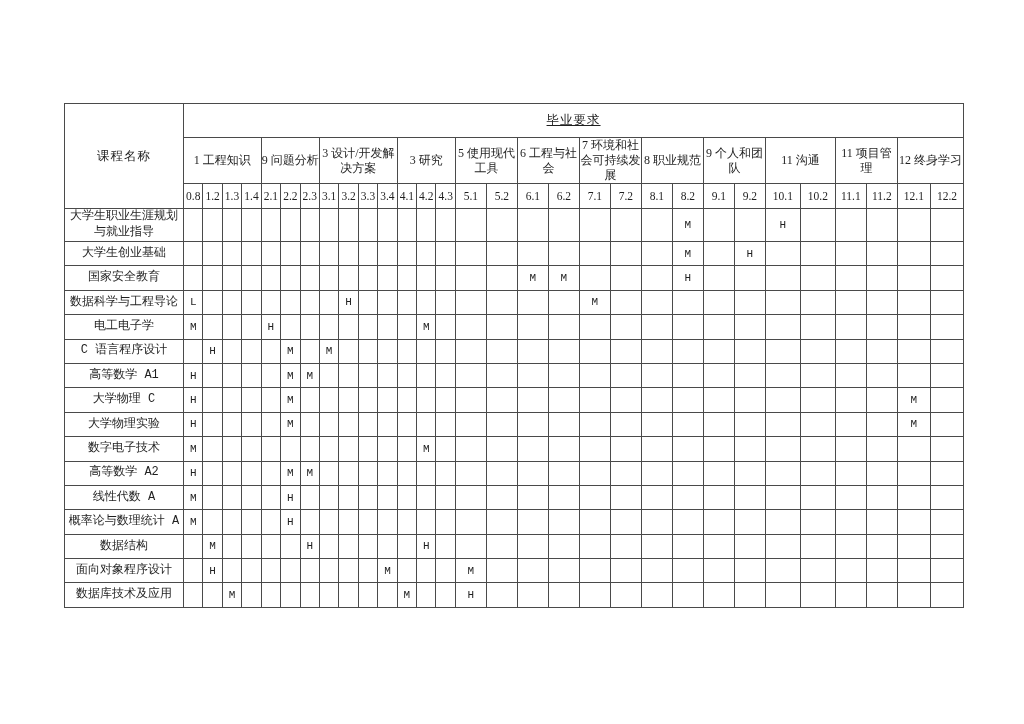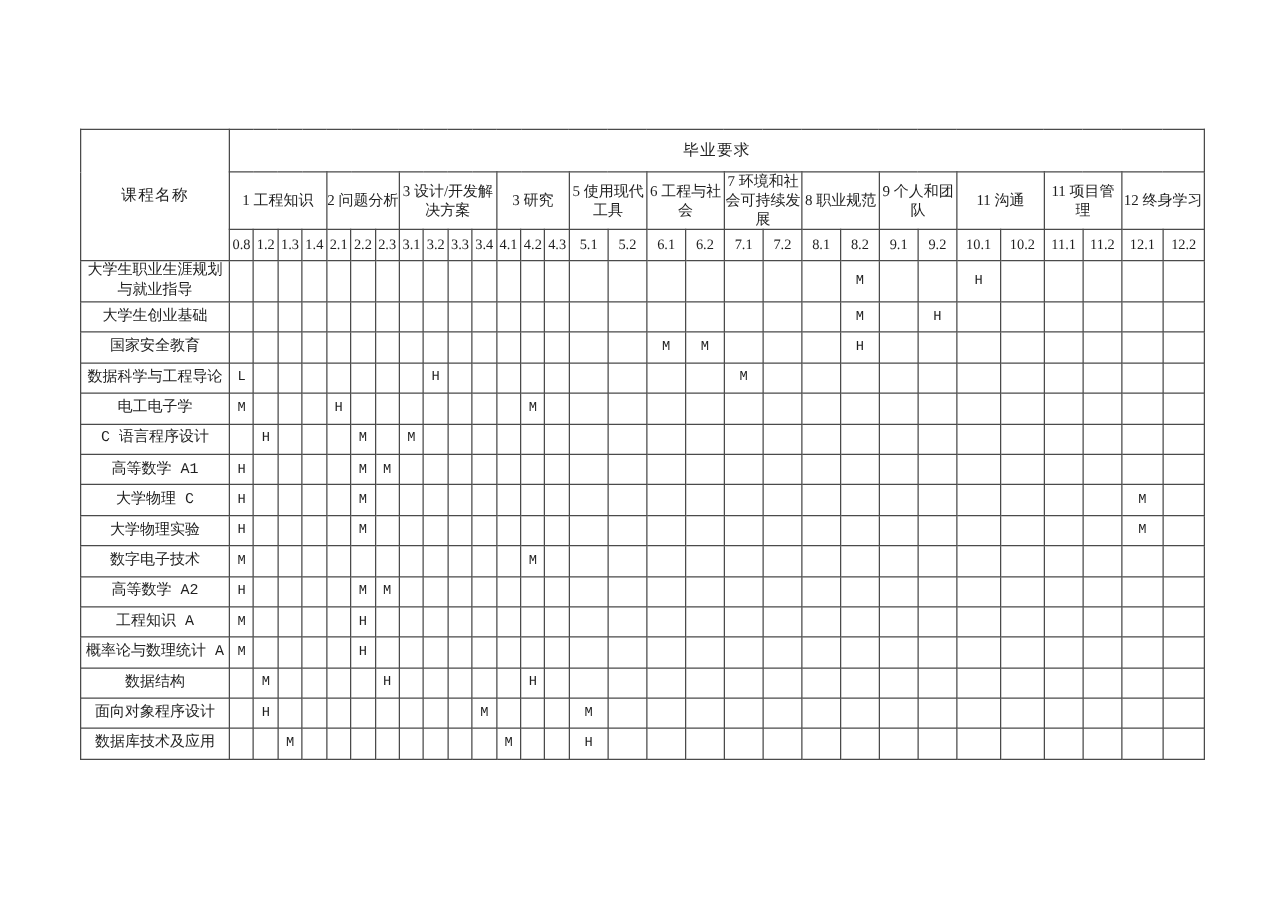--- a/index.html
+++ b/index.html
@@ -26,21 +26,21 @@
     text-align:center;
     overflow:hidden;
   }
   tr.title-row{height:34px;}
   tr.group-row{height:40px;}
   tr.sub-row{height:25px;}
   th.corner{
     font-size:12.5px;font-weight:bold;letter-spacing:1px;
   }
   th.title{
-    font-size:12.5px;font-weight:bold;letter-spacing:1px;
+    font-size:12.5px;font-weight:bold;letter-spacing:1px;text-decoration:underline;
   }
   th.group{
     font-size:12px;font-weight:bold;line-height:1.25;
     padding:0 1px;
     word-break:break-all;
   }
   td.sub{
     font-size:11.5px;font-weight:bold;
   }
   tbody tr{height:24.4px;font-family:Liberation Mono, monospace;}
@@ -94,21 +94,21 @@
         <col style="width: 33px;">
         <col style="width: 33px;">
       </colgroup>
     <thead>
       <tr class="title-row">
         <th class="corner" rowspan="3">课程名称</th>
         <th class="title" colspan="30">毕业要求</th>
       </tr>
       <tr class="group-row">
         <th class="group" colspan="4">1 工程知识</th>
-        <th class="group" colspan="3">2 问题分析</th>
+        <th class="group" colspan="3">9 问题分析</th>
         <th class="group" colspan="4">3 设计/开发解决方案</th>
         <th class="group" colspan="3">3 研究</th>
         <th class="group" colspan="2">5 使用现代工具</th>
         <th class="group" colspan="2">6 工程与社会</th>
         <th class="group" colspan="2">7 环境和社会可持续发展</th>
         <th class="group" colspan="2">8 职业规范</th>
         <th class="group" colspan="2">9 个人和团队</th>
         <th class="group" colspan="2">11 沟通</th>
         <th class="group" colspan="2">11 项目管理</th>
         <th class="group" colspan="2">12 终身学习</th>
@@ -504,21 +504,21 @@
           <td class="mark"></td>
           <td class="mark"></td>
           <td class="mark"></td>
           <td class="mark"></td>
           <td class="mark"></td>
           <td class="mark"></td>
           <td class="mark"></td>
           <td class="mark"></td>
         </tr>
         <tr>
-          <td class="course">工程知识 A</td>
+          <td class="course">线性代数 A</td>
           <td class="mark">M</td>
           <td class="mark"></td>
           <td class="mark"></td>
           <td class="mark"></td>
           <td class="mark"></td>
           <td class="mark">H</td>
           <td class="mark"></td>
           <td class="mark"></td>
           <td class="mark"></td>
           <td class="mark"></td>

